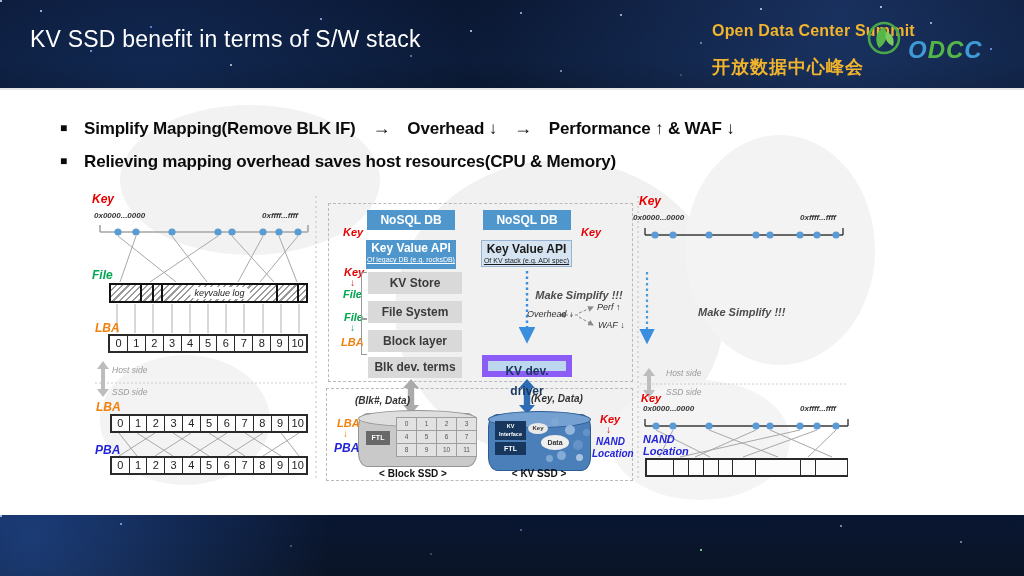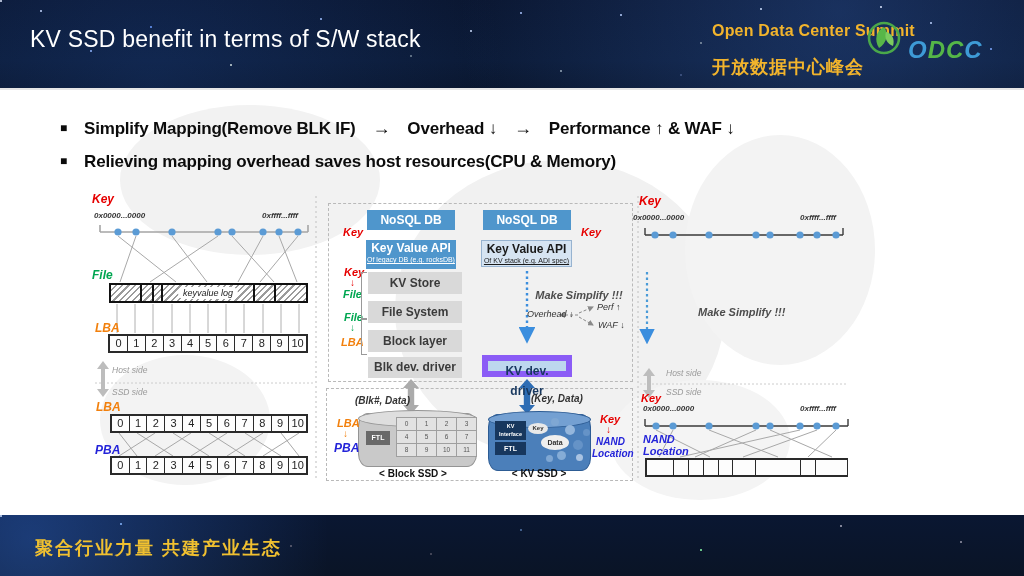--- a/index.html
+++ b/index.html
@@ -59,21 +59,21 @@
   .nandrow > div:nth-child(5){width:13px;} .nandrow > div:nth-child(6){width:22px;}
   .nandrow > div:nth-child(7){width:44px;} .nandrow > div:nth-child(8){width:14px;}
   .nandrow > div:nth-child(9){width:31px;}
 
   
   .filebar { position:absolute; left:109px; top:283px; width:199px; height:20px;
              border:2px solid #111; display:flex; box-sizing:border-box; z-index:3; }
   .filebar > div { background:repeating-linear-gradient(135deg,#fff 0 3px,#9b9b9b 3px 4.5px);
                    border-left:2px solid #111; box-sizing:border-box; }
   .filebar > div:first-child { border-left:none; }
-  .fs1{width:29px;} .fs2{width:12px;} .fs3{width:9px;} .fs4{width:92px;position:relative;}
+  .fs1{width:29px;} .fs2{width:12px;} .fs3{width:9px;} .fs4{width:115px;position:relative;}
   .fs5{width:21px;} .fs6{flex:1;}
   .filebar .kvlog { position:absolute; left:50%; top:50%; transform:translate(-50%,-50%);
                     background:#fff; padding:1px 5px; font-size:9px; font-style:italic;
                     color:#222; white-space:nowrap; border-radius:6px; }
 
   
   .dashedbox { position:absolute; border:1.5px dashed #b9b9b9; box-sizing:border-box; z-index:1; }
 
   
   .bluebox { position:absolute; background:#4f96cc; color:#fff; font-weight:bold; font-size:12px;
@@ -374,21 +374,21 @@
   <div class="lbl green" style="left:350px; top:322px; font-size:10px;">↓</div>
   <div class="lbl orange" style="left:341px; top:336px; font-size:11px;">LBA</div>
   <div class="bracket" style="left:361px; top:272px; height:46px;"></div>
   <div class="bracket" style="left:361px; top:318px; height:35px;"></div>
 
   <div class="graystack" style="left:368px; top:272px;">
       <div>KV Store</div>
       <div>File System</div>
       <div>Block layer</div>
     </div>
-  <div class="graybox" style="left:368px; top:357px; width:94px; height:21px; line-height:21px;">Blk dev. driver</div>
+  <div class="graybox" style="left:368px; top:357px; width:94px; height:21px; line-height:21px;">Blk dev. terms</div>
 
   <div class="bluebox" style="left:483px; top:210px; width:88px; height:20px; line-height:20px;">NoSQL DB</div>
   <div class="lbl red" style="left:581px; top:226px; font-size:11px;">Key</div>
   <div class="apibox api-right" style="left:481px; top:240px; width:91px; height:27px; padding-top:2px;">
     <div class="t">Key Value API</div>
     <div class="s">Of KV stack (e.g. ADI spec)</div>
   </div>
   <div class="lbl simplify" style="left:528px; top:289px; width:102px; text-align:center;">Make Simplify !!!</div>
   <div class="lbl tinyit" style="left:527px; top:309px; font-style:italic;">Overhead ↓</div>
   <div class="lbl tinyit" style="left:597px; top:302px; font-style:italic;">Perf ↑</div>
@@ -456,16 +456,15 @@
       <div></div>
       <div></div>
       <div></div>
       <div></div>
       <div></div>
       <div></div>
     </div>
 
   <div class="botbar">
     <div class="fstars"></div>
-    <div class="slogan">聚合行业力量  共建产业生态</div>
   </div>
 
 </div>
 
 </body></html>

